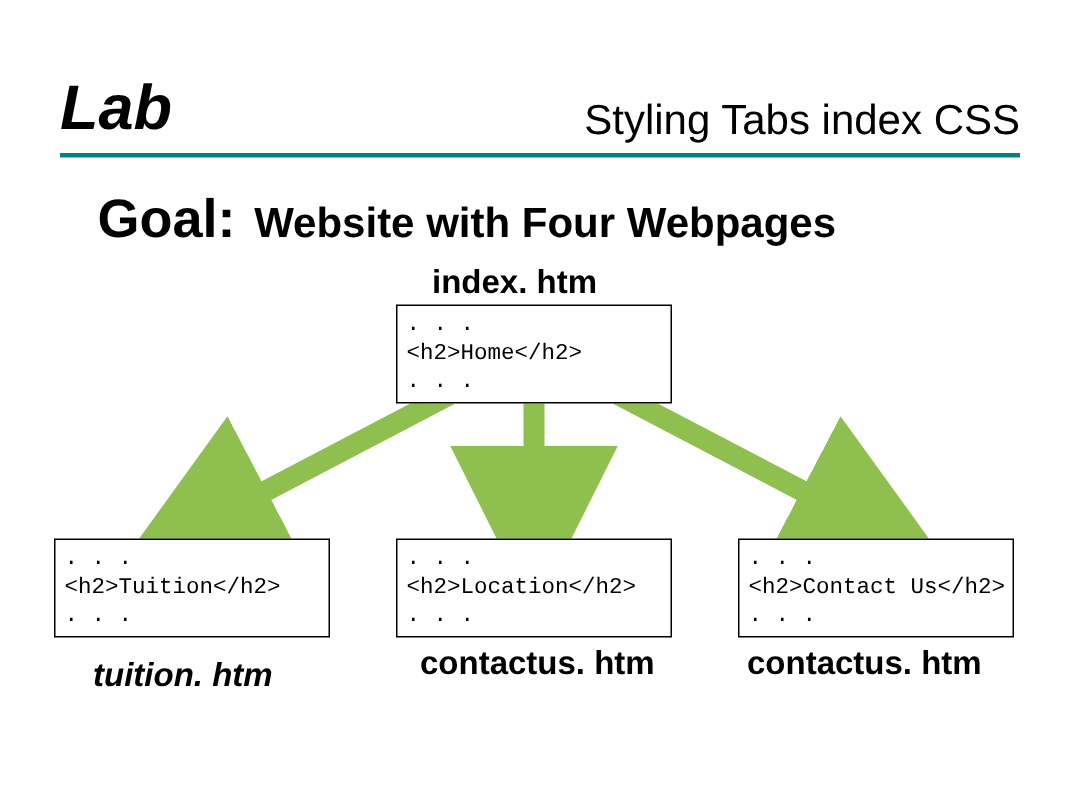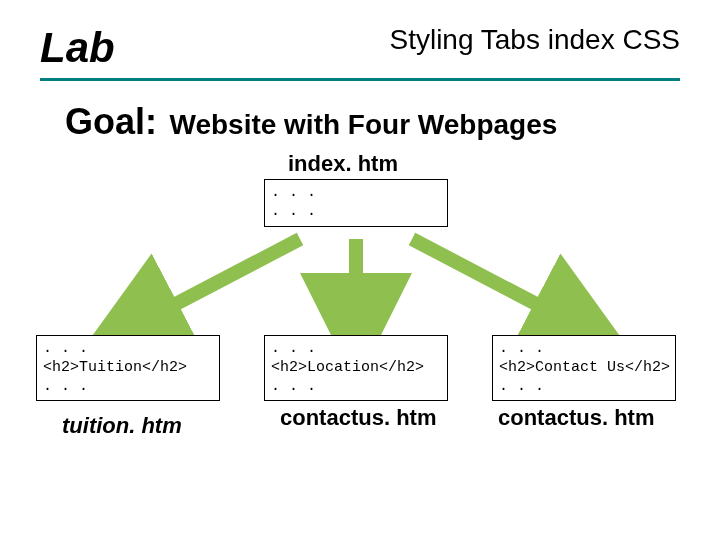--- a/index.html
+++ b/index.html
@@ -6,23 +6,24 @@
   body {
     width: 720px;
     height: 540px;
     background: #fff;
     font-family: Arial, Helvetica, sans-serif;
     position: relative;
     overflow: hidden;
   }
   .header {
     display: flex;
-    align-items: flex-start;
+    align-items: flex-end;
     justify-content: space-between;
-    padding: 24px 40px 6px 40px;
+    padding: 12px 40px 6px 40px;
+    margin-top: 36px;
   }
   .lab {
     font-style: italic;
     font-weight: bold;
     font-size: 42px;
     color: #000;
   }
   .title {
     font-size: 28px;
     color: #000;
@@ -110,20 +111,21 @@
     </defs>
     <line x1="300" y1="96" x2="128" y2="186" stroke="#8fbf4f" stroke-width="14" marker-end="url(#ah)"></line>
     <line x1="356" y1="96" x2="356" y2="186" stroke="#8fbf4f" stroke-width="14" marker-end="url(#ah)"></line>
     <line x1="412" y1="96" x2="584" y2="186" stroke="#8fbf4f" stroke-width="14" marker-end="url(#ah)"></line>
   </svg>
 
   <div class="filelabel lbl-index">index. htm</div>
 
   <div class="codebox box-top">
     <div>. . .</div>
+    <div>  &lt;h2&gt;Home&lt;/h2&gt;</div>
     <div>. . .</div>
   </div>
 
   <div class="codebox box-left">
     <div>. . .</div>
     <div>&lt;h2&gt;Tuition&lt;/h2&gt;</div>
     <div>. . .</div>
   </div>
 
   <div class="codebox box-mid">

